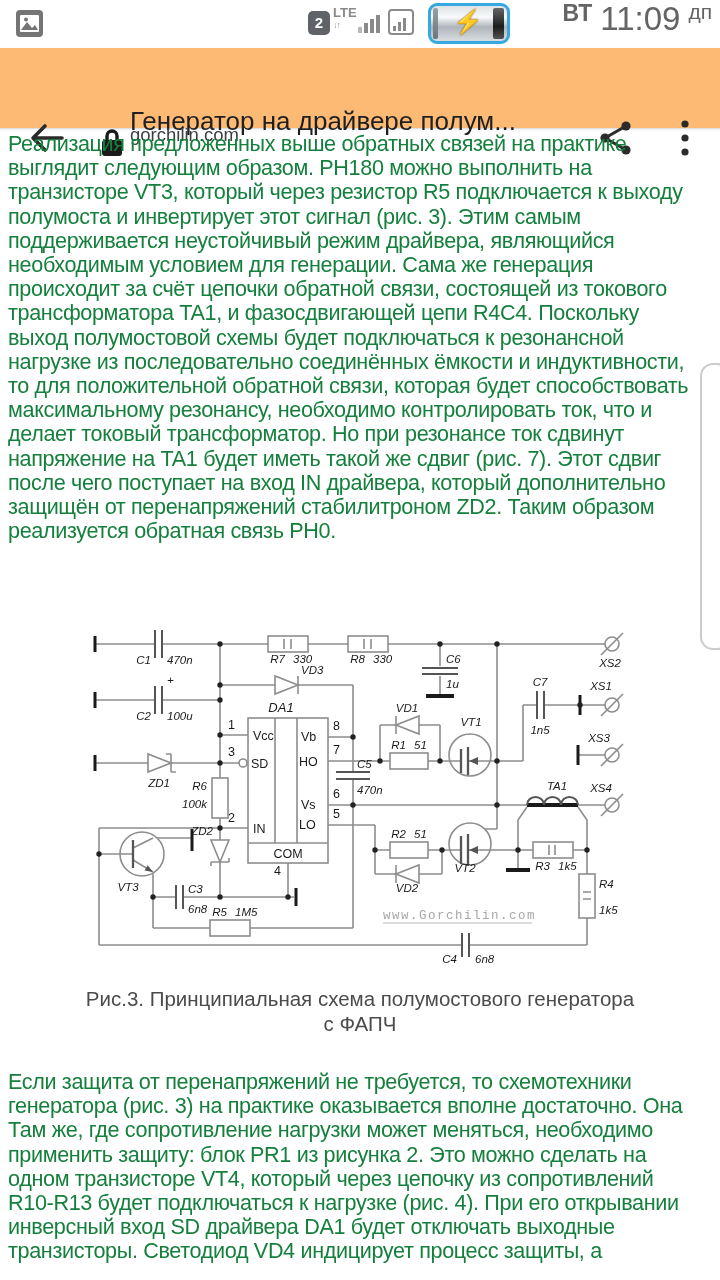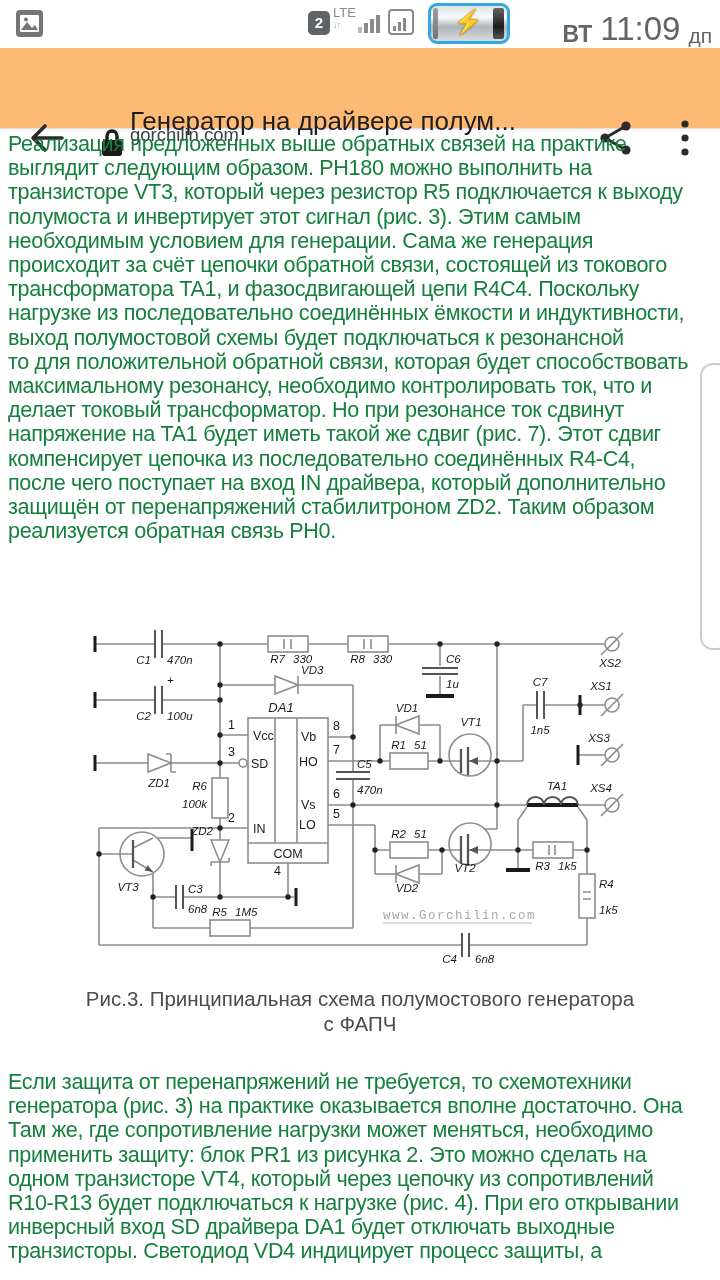--- a/index.html
+++ b/index.html
@@ -2,23 +2,23 @@
 <html><head>
 <meta charset="utf-8">
 <style>
   html,body{margin:0;padding:0;}
   body{width:720px;height:1280px;position:relative;background:#fff;overflow:hidden;
        font-family:"Liberation Sans",sans-serif;color:#191919;}
   
   .status-bar{position:absolute;top:0;left:0;width:720px;height:48px;background:#fff;}
   .sim-badge{position:absolute;left:308px;top:11px;width:22px;height:24px;background:#5f6368;
              border-radius:5px;color:#fff;font-size:15px;font-weight:bold;text-align:center;line-height:24px;}
-  .lte{position:absolute;left:333px;top:7px;font-size:13px;color:#8a8a8a;line-height:12px;}
+  .lte{position:absolute;left:333px;top:7px;font-size:13px;color:#8a8a8a;line-height:12px;font-weight:bold;}
   .lte small{display:block;font-size:9px;letter-spacing:-1px;color:#9a9a9a;}
-  .clock{position:absolute;right:8px;top:0;height:48px;display:flex;align-items:flex-end;gap:8px;color:#646464;}
+  .clock{position:absolute;right:8px;top:0;height:48px;display:flex;align-items:flex-start;gap:8px;color:#646464;}
   .clock .day{font-size:23px;font-weight:bold;}
   .clock .time{font-size:33px;}
   .clock .ampm{font-size:21px;}
   
   .browser-bar{position:absolute;top:48px;left:0;width:720px;height:80px;background:#fdba74;
                border-bottom:1px solid #e0e0e0;box-shadow:0 1px 3px rgba(0,0,0,0.07);}
   .page-title{position:absolute;left:130px;top:58px;font-size:26px;color:#1f1f1f;white-space:nowrap;
               width:470px;overflow:hidden;}
   .page-domain{position:absolute;left:130px;top:76px;font-size:18.5px;color:#3c4043;}
   
@@ -103,30 +103,30 @@
     <circle cx="7" cy="20" r="3.6" fill="#2b2b2b"></circle>
     <circle cx="7" cy="34" r="3.6" fill="#2b2b2b"></circle>
   </svg>
 </div>
 
 <div id="p1" class="para">
     <div>Реализация предложенных выше обратных связей на практике</div>
     <div>выглядит следующим образом. РН180 можно выполнить на</div>
     <div>транзисторе VT3, который через резистор R5 подключается к выходу</div>
     <div>полумоста и инвертирует этот сигнал (рис. 3). Этим самым</div>
+    <div>поддерживается неустойчивый режим драйвера, являющийся</div>
     <div>необходимым условием для генерации. Сама же генерация</div>
     <div>происходит за счёт цепочки обратной связи, состоящей из токового</div>
     <div>трансформатора TA1, и фазосдвигающей цепи R4C4. Поскольку</div>
+    <div>выход полумостовой схемы будет подключаться к резонансной</div>
     <div>нагрузке из последовательно соединённых ёмкости и индуктивности,</div>
-    <div>выход полумостовой схемы будет подключаться к резонансной</div>
     <div>то для положительной обратной связи, которая будет способствовать</div>
     <div>максимальному резонансу, необходимо контролировать ток, что и</div>
     <div>делает токовый трансформатор. Но при резонансе ток сдвинут</div>
     <div>напряжение на TA1 будет иметь такой же сдвиг (рис. 7). Этот сдвиг</div>
-    <div>компенсирует цепочка из последовательно соединённых R4-C4,</div>
     <div>после чего поступает на вход IN драйвера, который дополнительно</div>
     <div>защищён от перенапряжений стабилитроном ZD2. Таким образом</div>
     <div>реализуется обратная связь РН0.</div>
   </div>
 
 <svg class="schematic" width="575" height="355" viewBox="0 0 575 355">
   <g stroke="#8d8d8d" stroke-width="1.6" fill="none">
     <path d="M10,22 H70 M77,22 H135 M135,22 H183 M223,22 H263 M303,22 H520
              M135,22 V141 M355,22 V44 M355,54 V72 M412,22 V183
              M135,63 H190 M213,63 H268 M10,78 H70 M77,78 H135 M135,113 H163

